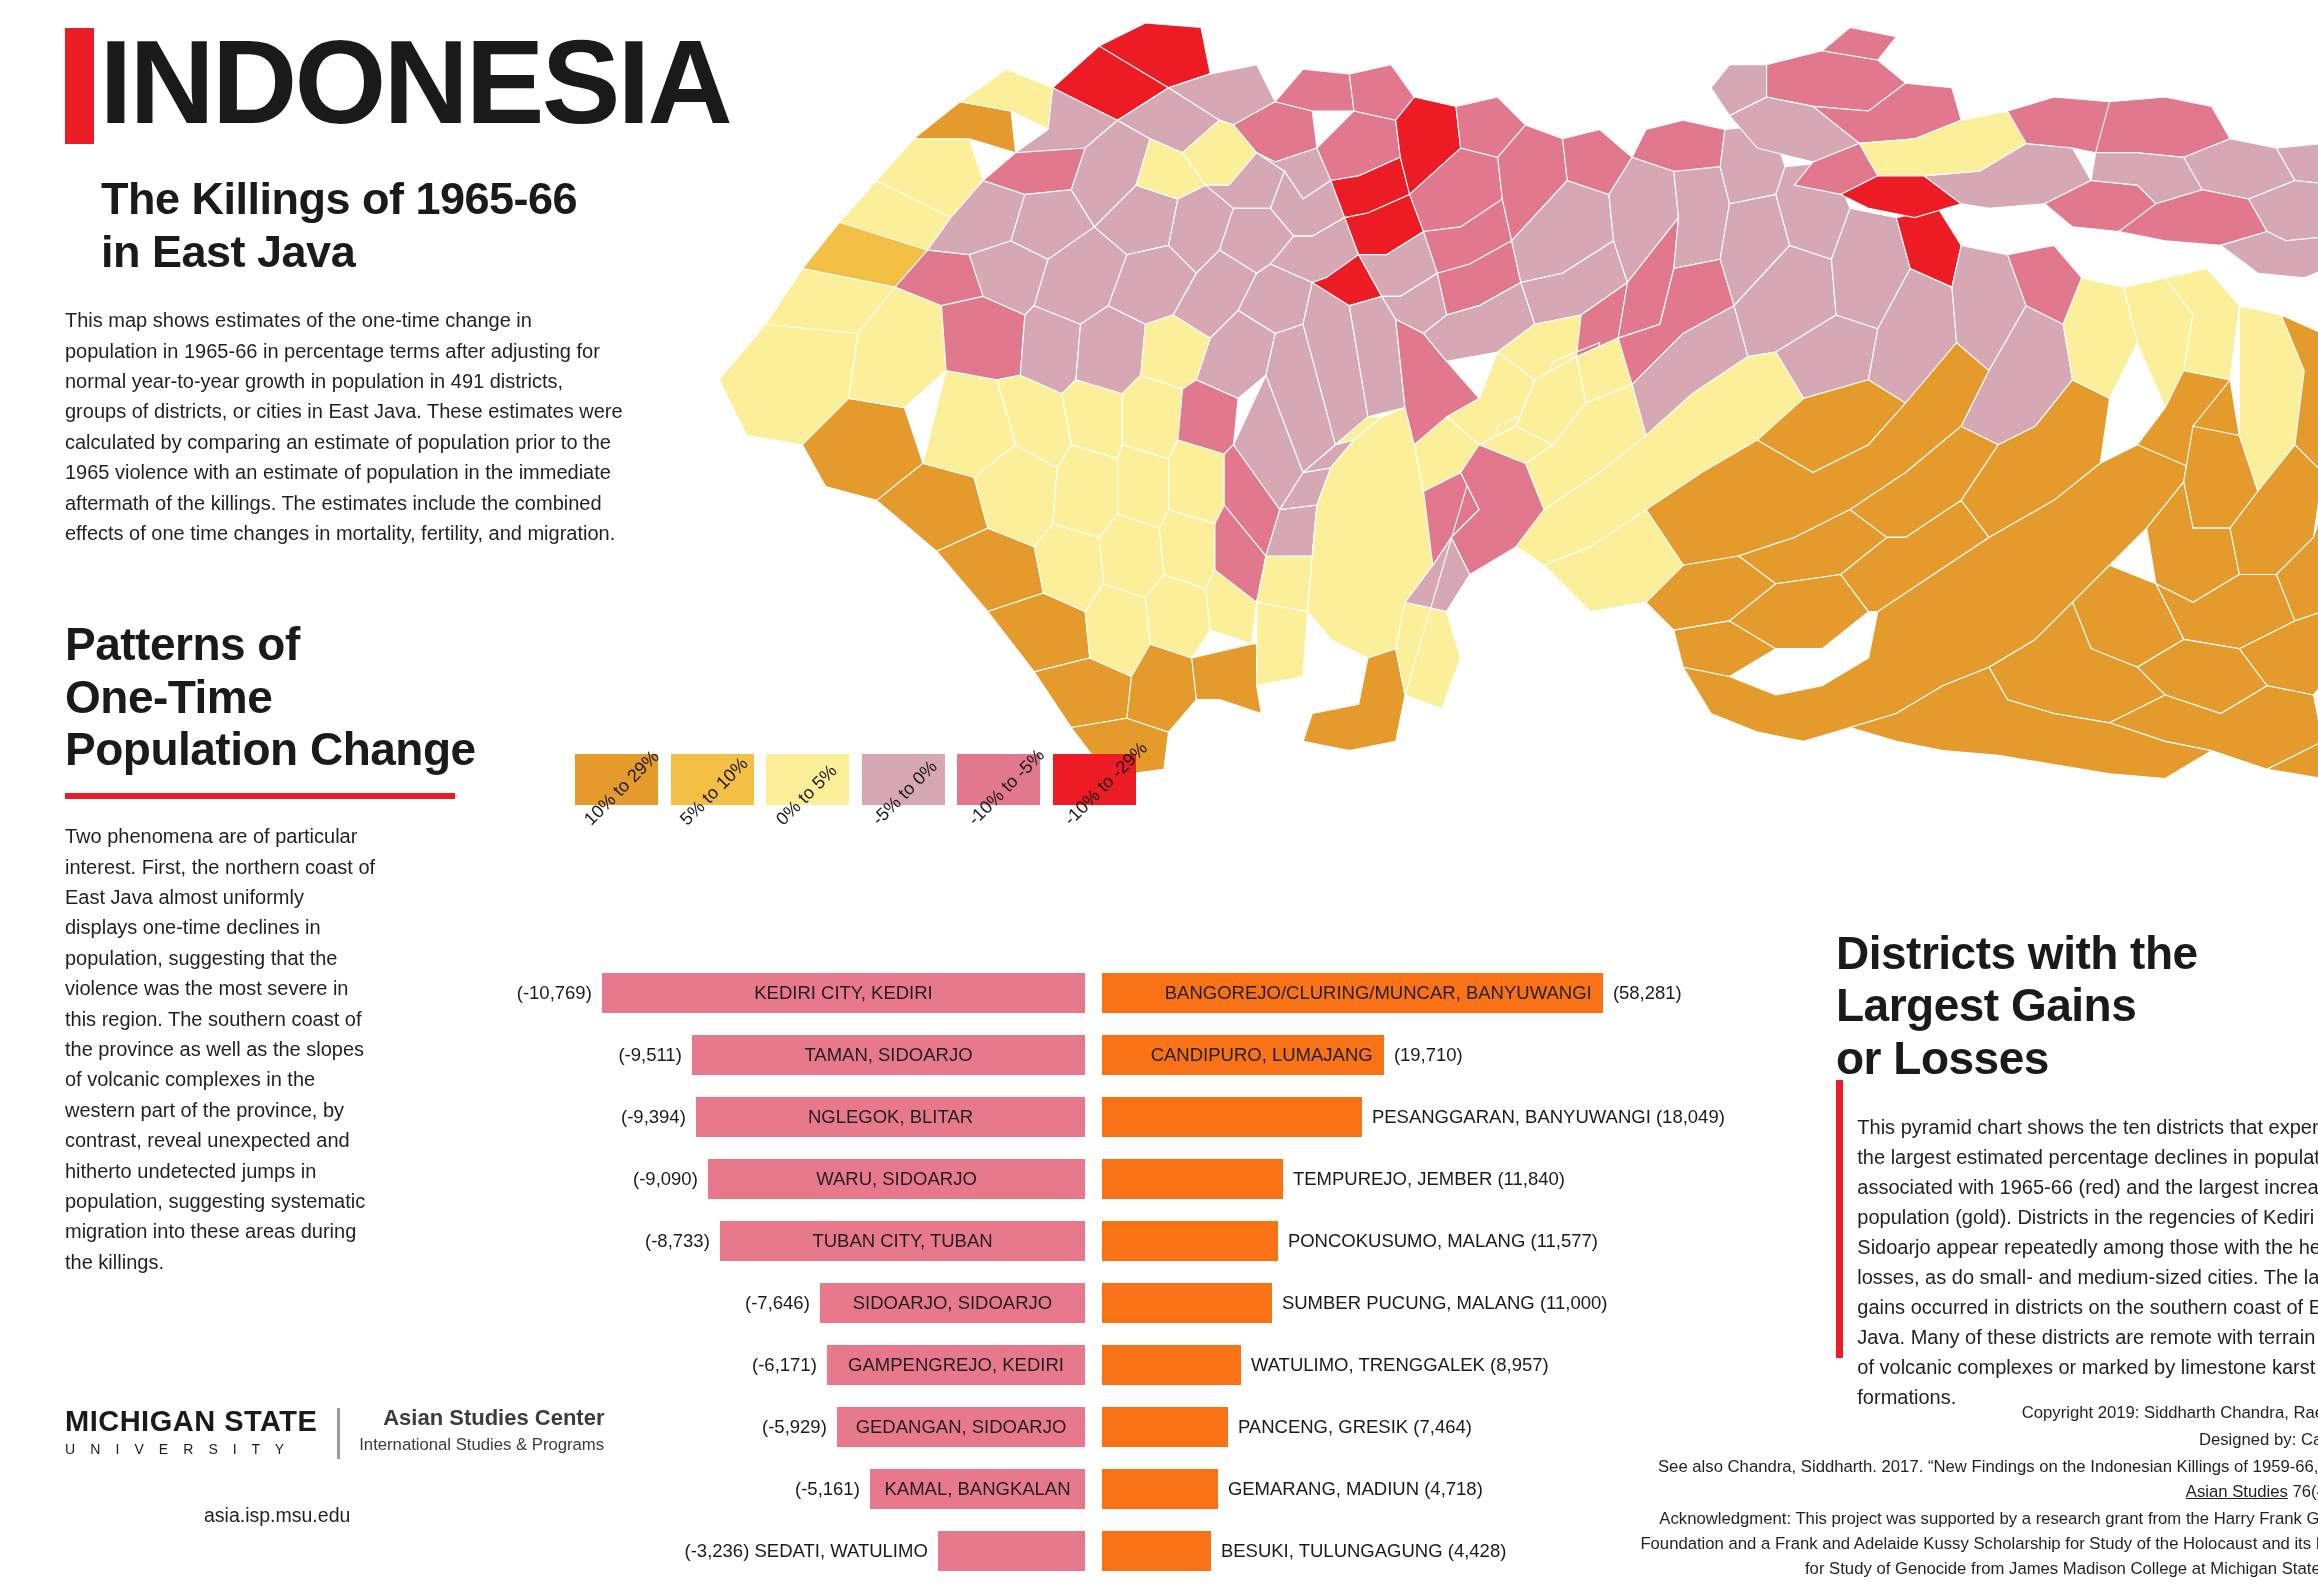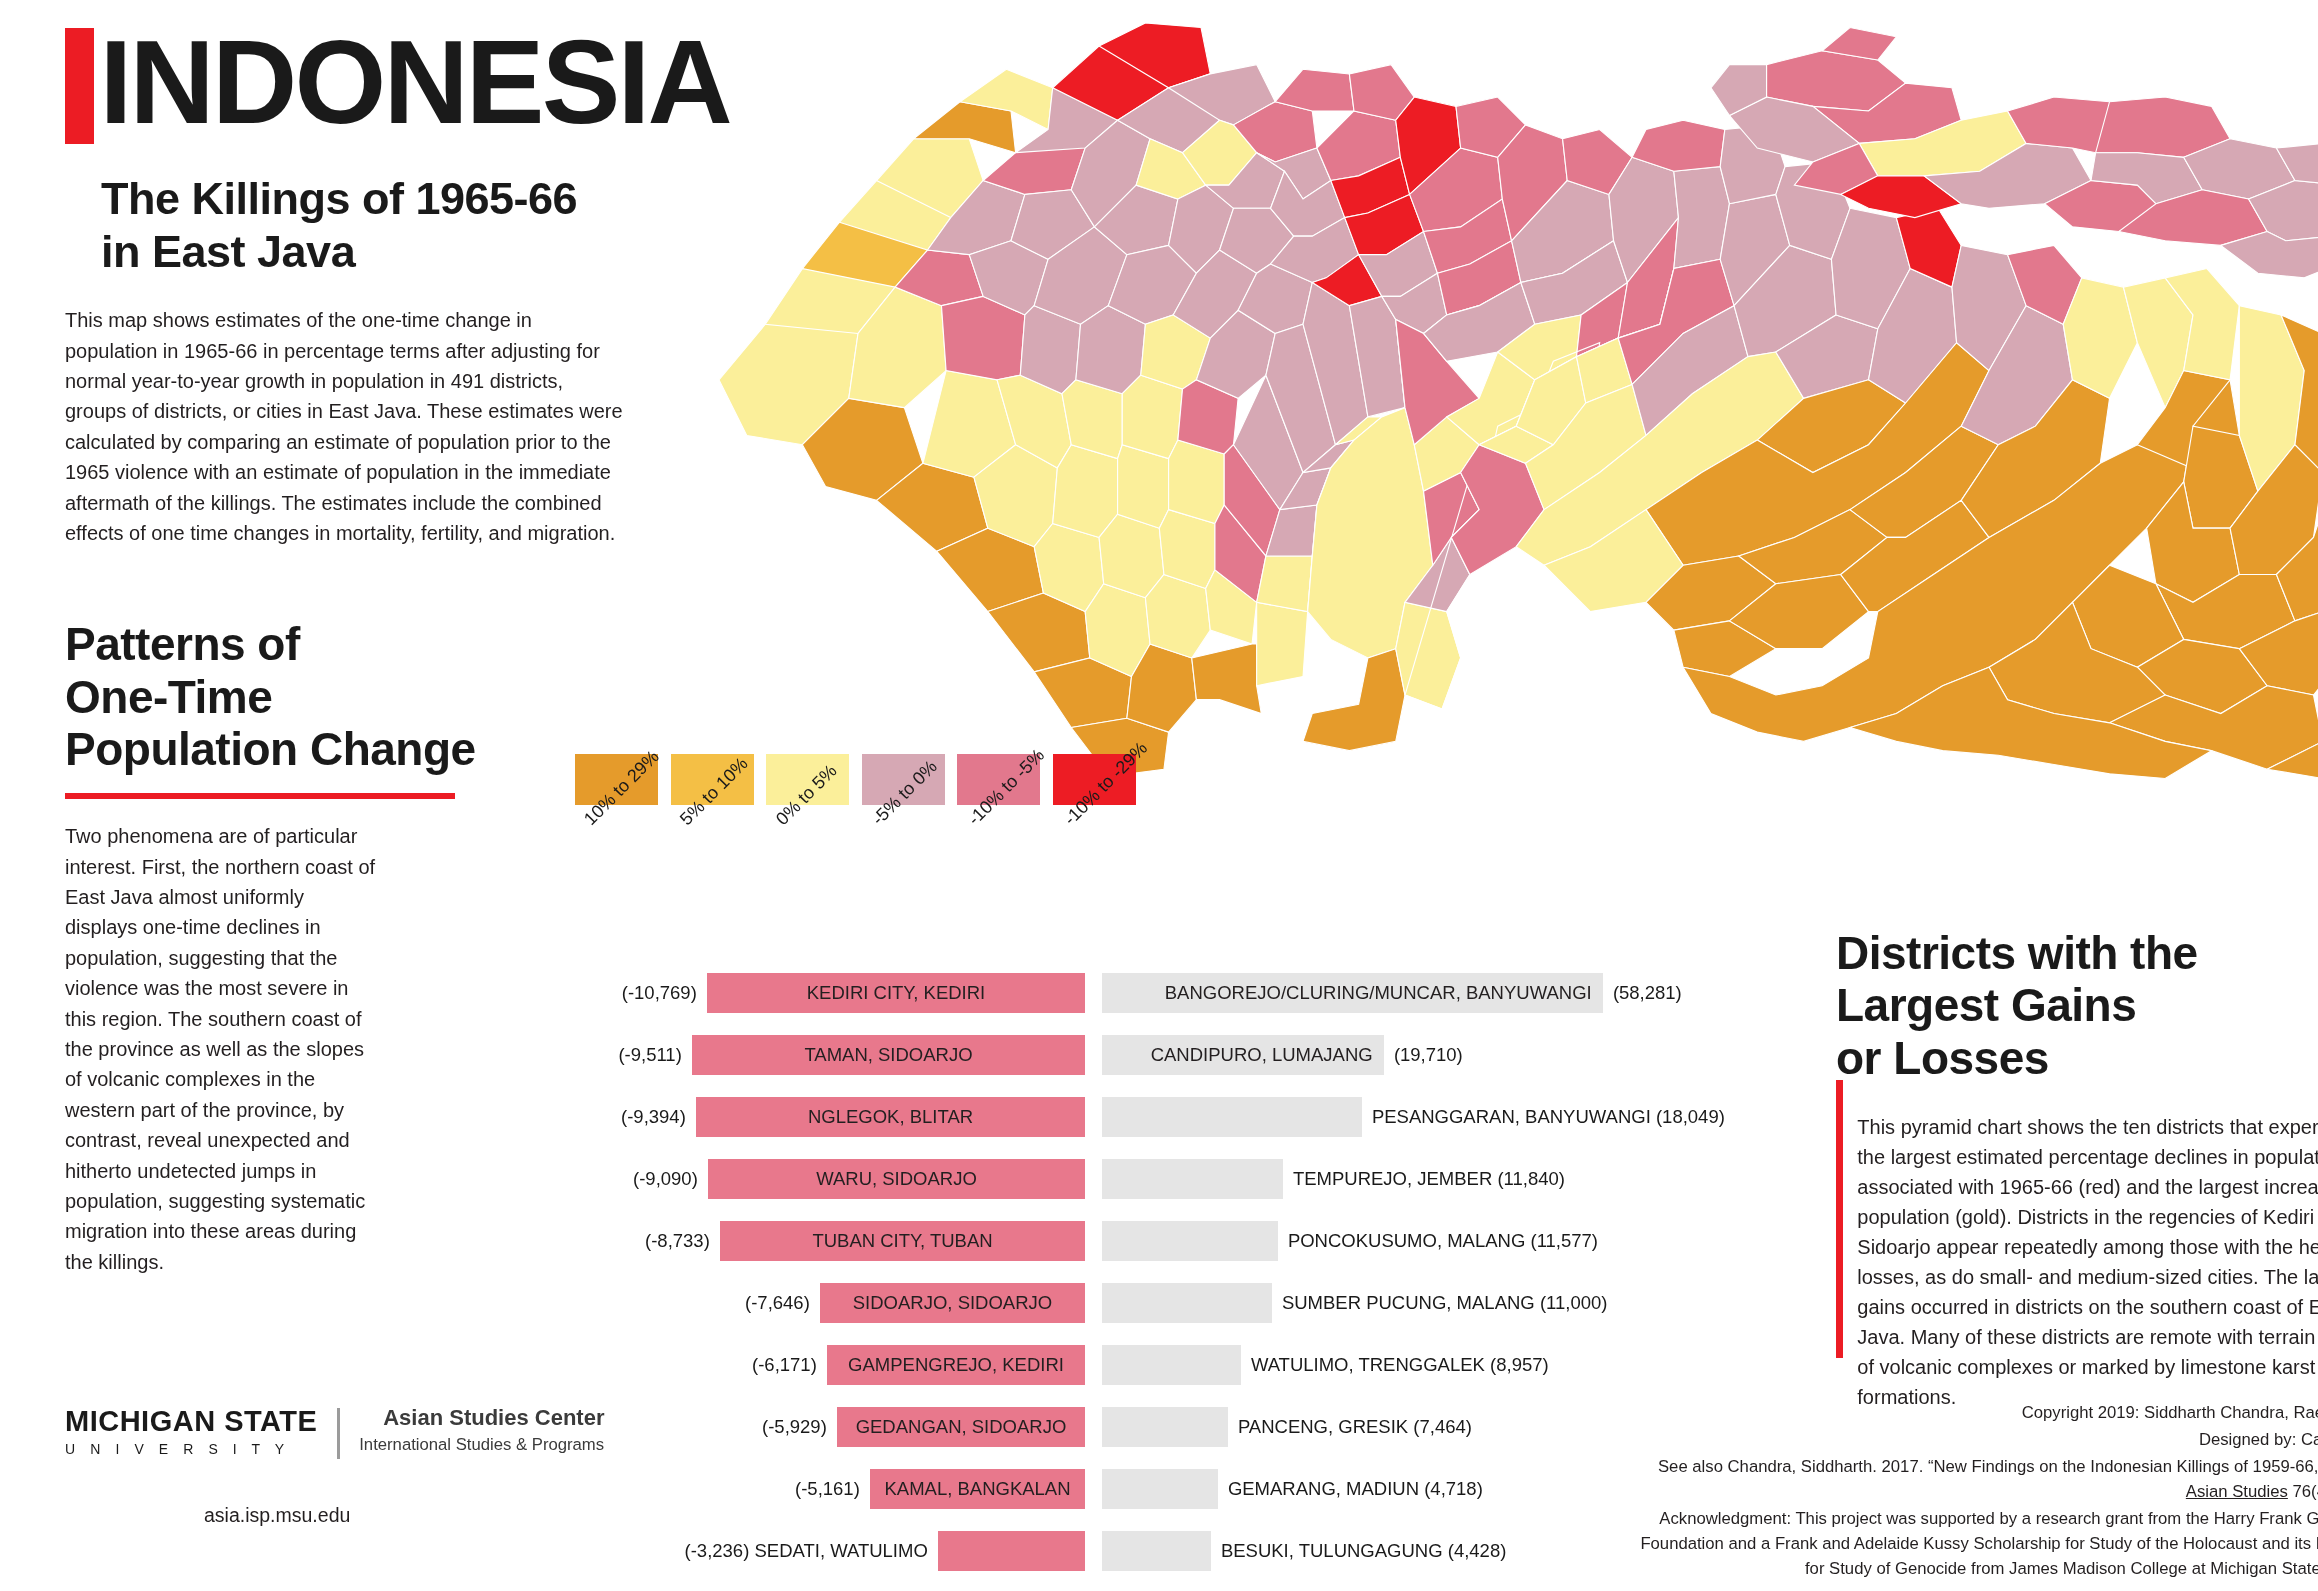--- a/index.html
+++ b/index.html
@@ -70,21 +70,21 @@
   .prow { height:48px; display:flex; align-items:center; margin-bottom:14px; }
   .pleft { width:575px; display:flex; justify-content:flex-end; align-items:center; }
   .pleft .val { font-size:18.5px; margin-right:10.2px; white-space:nowrap; }
   .pbar-left {
     height:40px; background:#e8788c; display:flex; align-items:center;
     justify-content:center; color:#231f20; font-size:18.5px; padding:0 10.2px; white-space:nowrap;
   }
   .gap { width:16.7px; }
   .pright { width:658px; display:flex; align-items:center; }
   .pbar-right {
-    height:40px; background:#e5e5e5; display:flex; align-items:center;
+    height:40px; background:#f97316; display:flex; align-items:center;
     justify-content:flex-end; font-size:18.5px; padding:0 11px; color:#231f20; white-space:nowrap;
   }
   .pright .val { font-size:18.5px; margin-left:10.2px; white-space:nowrap; }
 
   
   .right-col { position:absolute; left:1836px; top:927px; width:566px; }
   .right-head {
     font-size:46px; font-weight:bold; line-height:1.14; letter-spacing:-0.5px;
   }
   .right-rule { width:6.5px; background:#ec1c24; position:absolute; left:0; top:153px; height:278px; }
@@ -320,21 +320,21 @@
       <div class="legend-label" style="left:389px; top:2.8px;">-10% to -5%</div>
       <div class="legend-label" style="left:485px;top:2.8px;">-10% to -29%</div>
     </div>
   </div>
 
   <div class="pyramid">
 
     <div class="prow">
       <div class="pleft">
         <div class="val">(-10,769)</div>
-        <div class="pbar-left" style="width:378px">KEDIRI CITY, KEDIRI</div>
+        <div class="pbar-left" style="width:483px">KEDIRI CITY, KEDIRI</div>
       </div>
       <div class="gap"></div>
       <div class="pright">
         <div class="pbar-right" style="width:501px">BANGOREJO/CLURING/MUNCAR, BANYUWANGI</div>
         <div class="val">(58,281)</div>
       </div>
     </div>
 
     <div class="prow">
       <div class="pleft">

